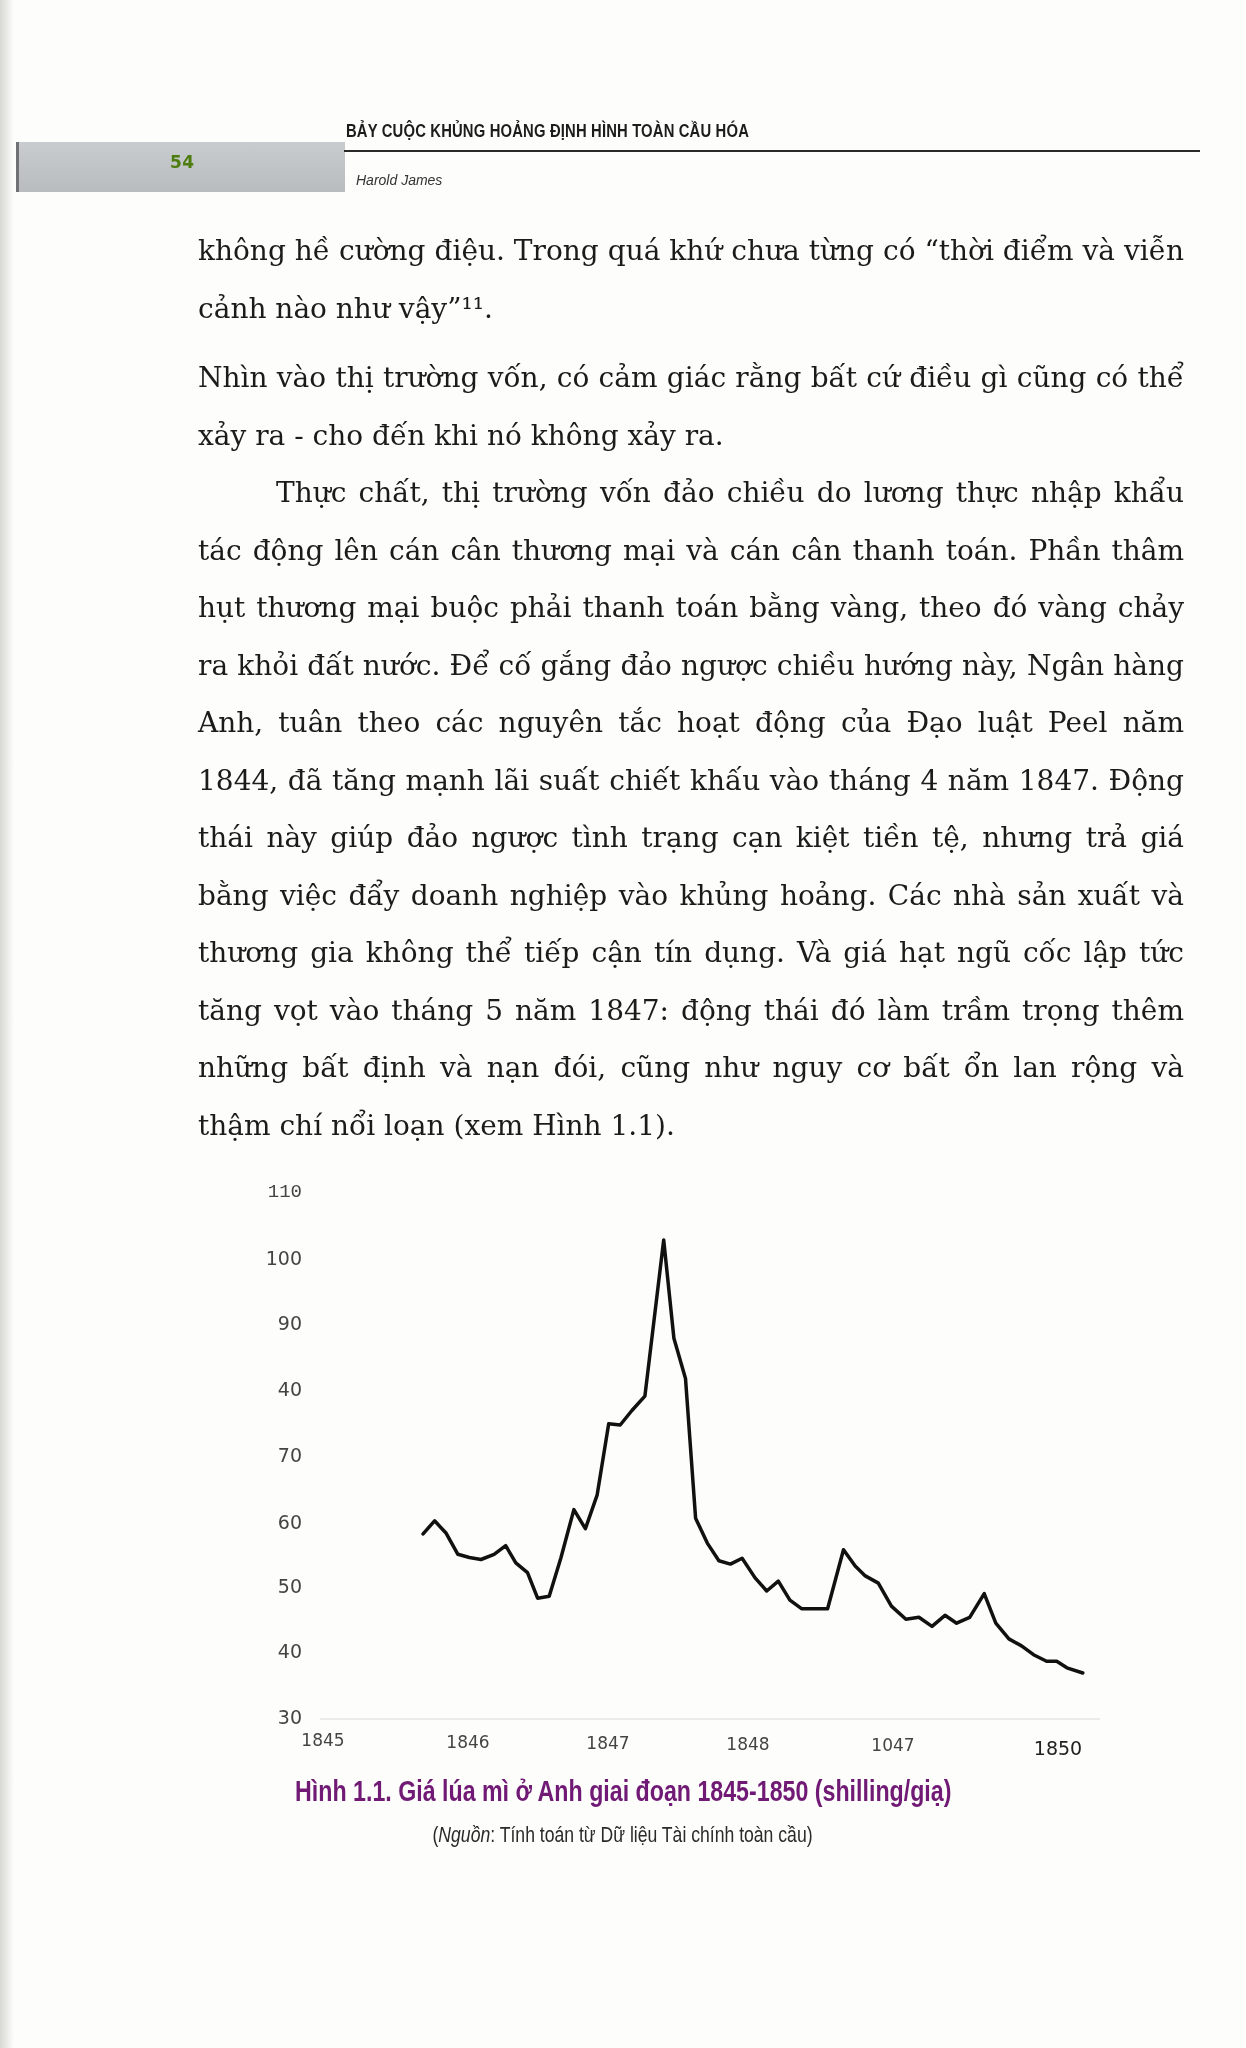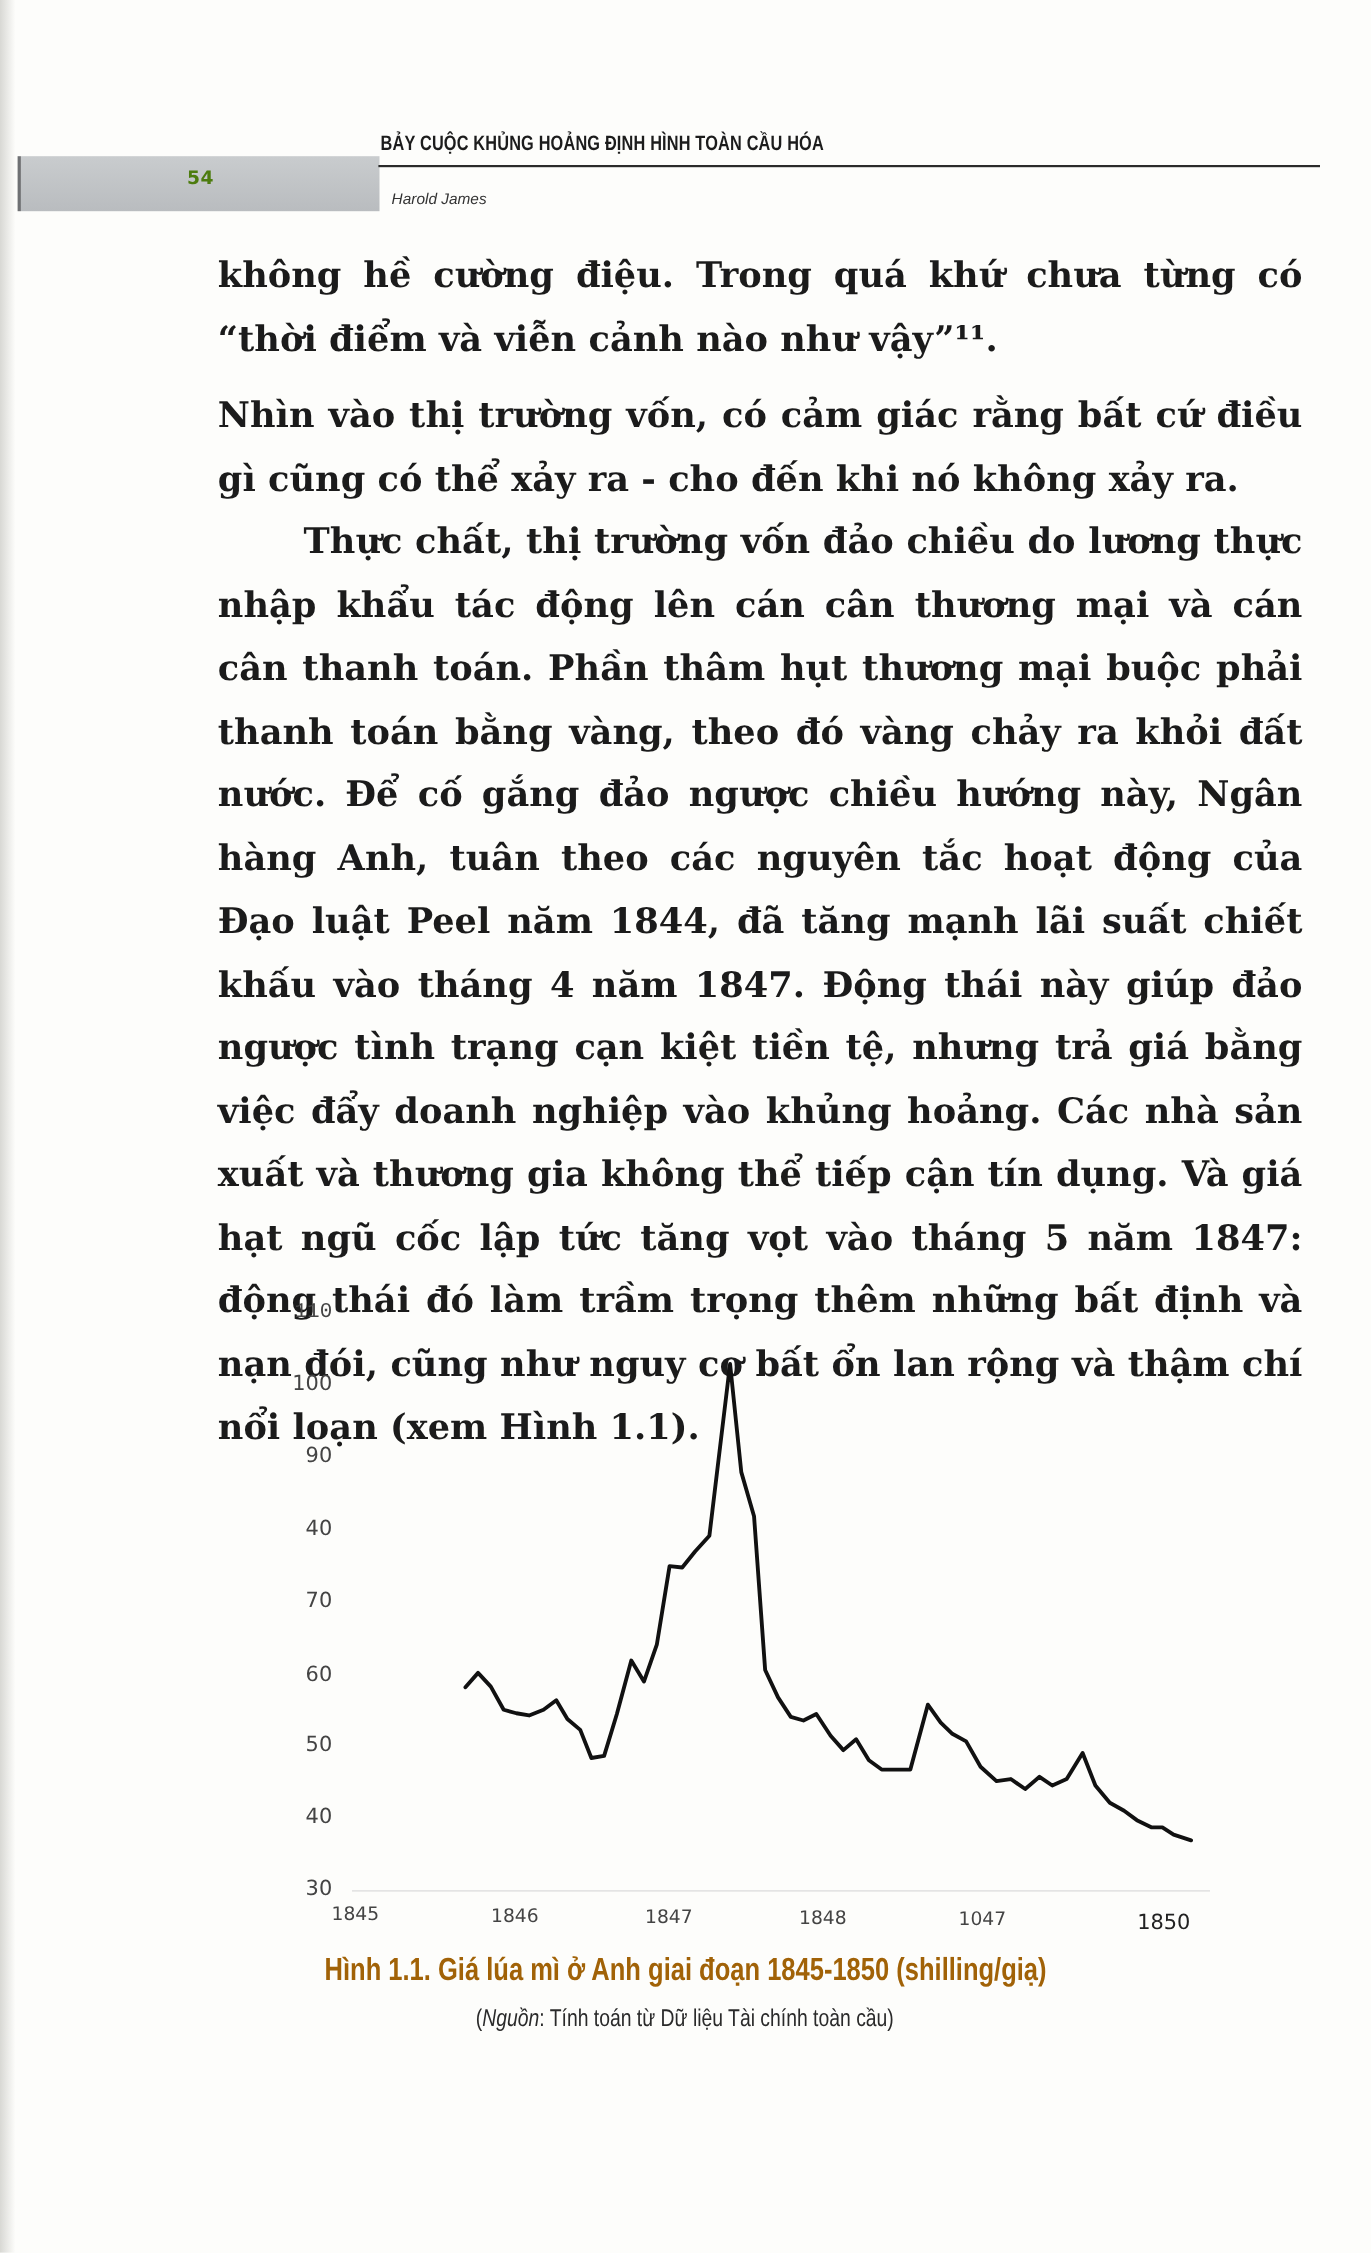--- a/index.html
+++ b/index.html
@@ -36,23 +36,22 @@
     position: absolute; left: 344px; top: 150px; width: 856px; height: 2px;
     background: #2a2a2a;
   }
   .running-author {
     position: absolute; left: 356px; top: 172px;
     font-family: "Liberation Sans", sans-serif; font-style: italic; font-size: 14px;
     color: #333;
   }
   .body-text {
     position: absolute; left: 198px; top: 222px; width: 986px;
-    font-size: 32px; line-height: 57.5px;
+    font-size: 28px; line-height: 57.5px;
     text-align: justify;
-    font-weight: bold;
   }
   .body-text p { margin: 0; }
   .body-text p.indent { text-indent: 78px; }
   .body-text p.gap { margin-top: 12px; }
   .chart {
     position: absolute; left: 250px; top: 1160px; width: 860px; height: 560px;
   }
   .chart svg { position: absolute; left: 0; top: 0; }
   .ytick {
     position: absolute; left: 0; width: 52px; text-align: right;
@@ -62,21 +61,21 @@
   .xtick {
     position: absolute; top: 573px;
     font-family: "DejaVu Sans", sans-serif; font-size: 17px; color: #444;
     transform: translateX(-50%);
   }
   .xtick.last { color: #222; font-size: 19px; }
   .caption {
     position: absolute; left: 0; width: 1246px; top: 1775px;
     text-align: center;
     font-family: "Liberation Sans", sans-serif; font-weight: bold; font-size: 29px;
-    color: #a16207;
+    color: #701a75;
   }
   .caption span { display: inline-block; transform: scaleX(0.8); }
   .source {
     position: absolute; left: 0; width: 1246px; top: 1822px;
     text-align: center;
     font-family: "Liberation Sans", sans-serif; font-size: 22px; color: #2a2a2a;
   }
   .source .inner { display: inline-block; transform: scaleX(0.8); }
   .source em { font-style: italic; }
 </style>

